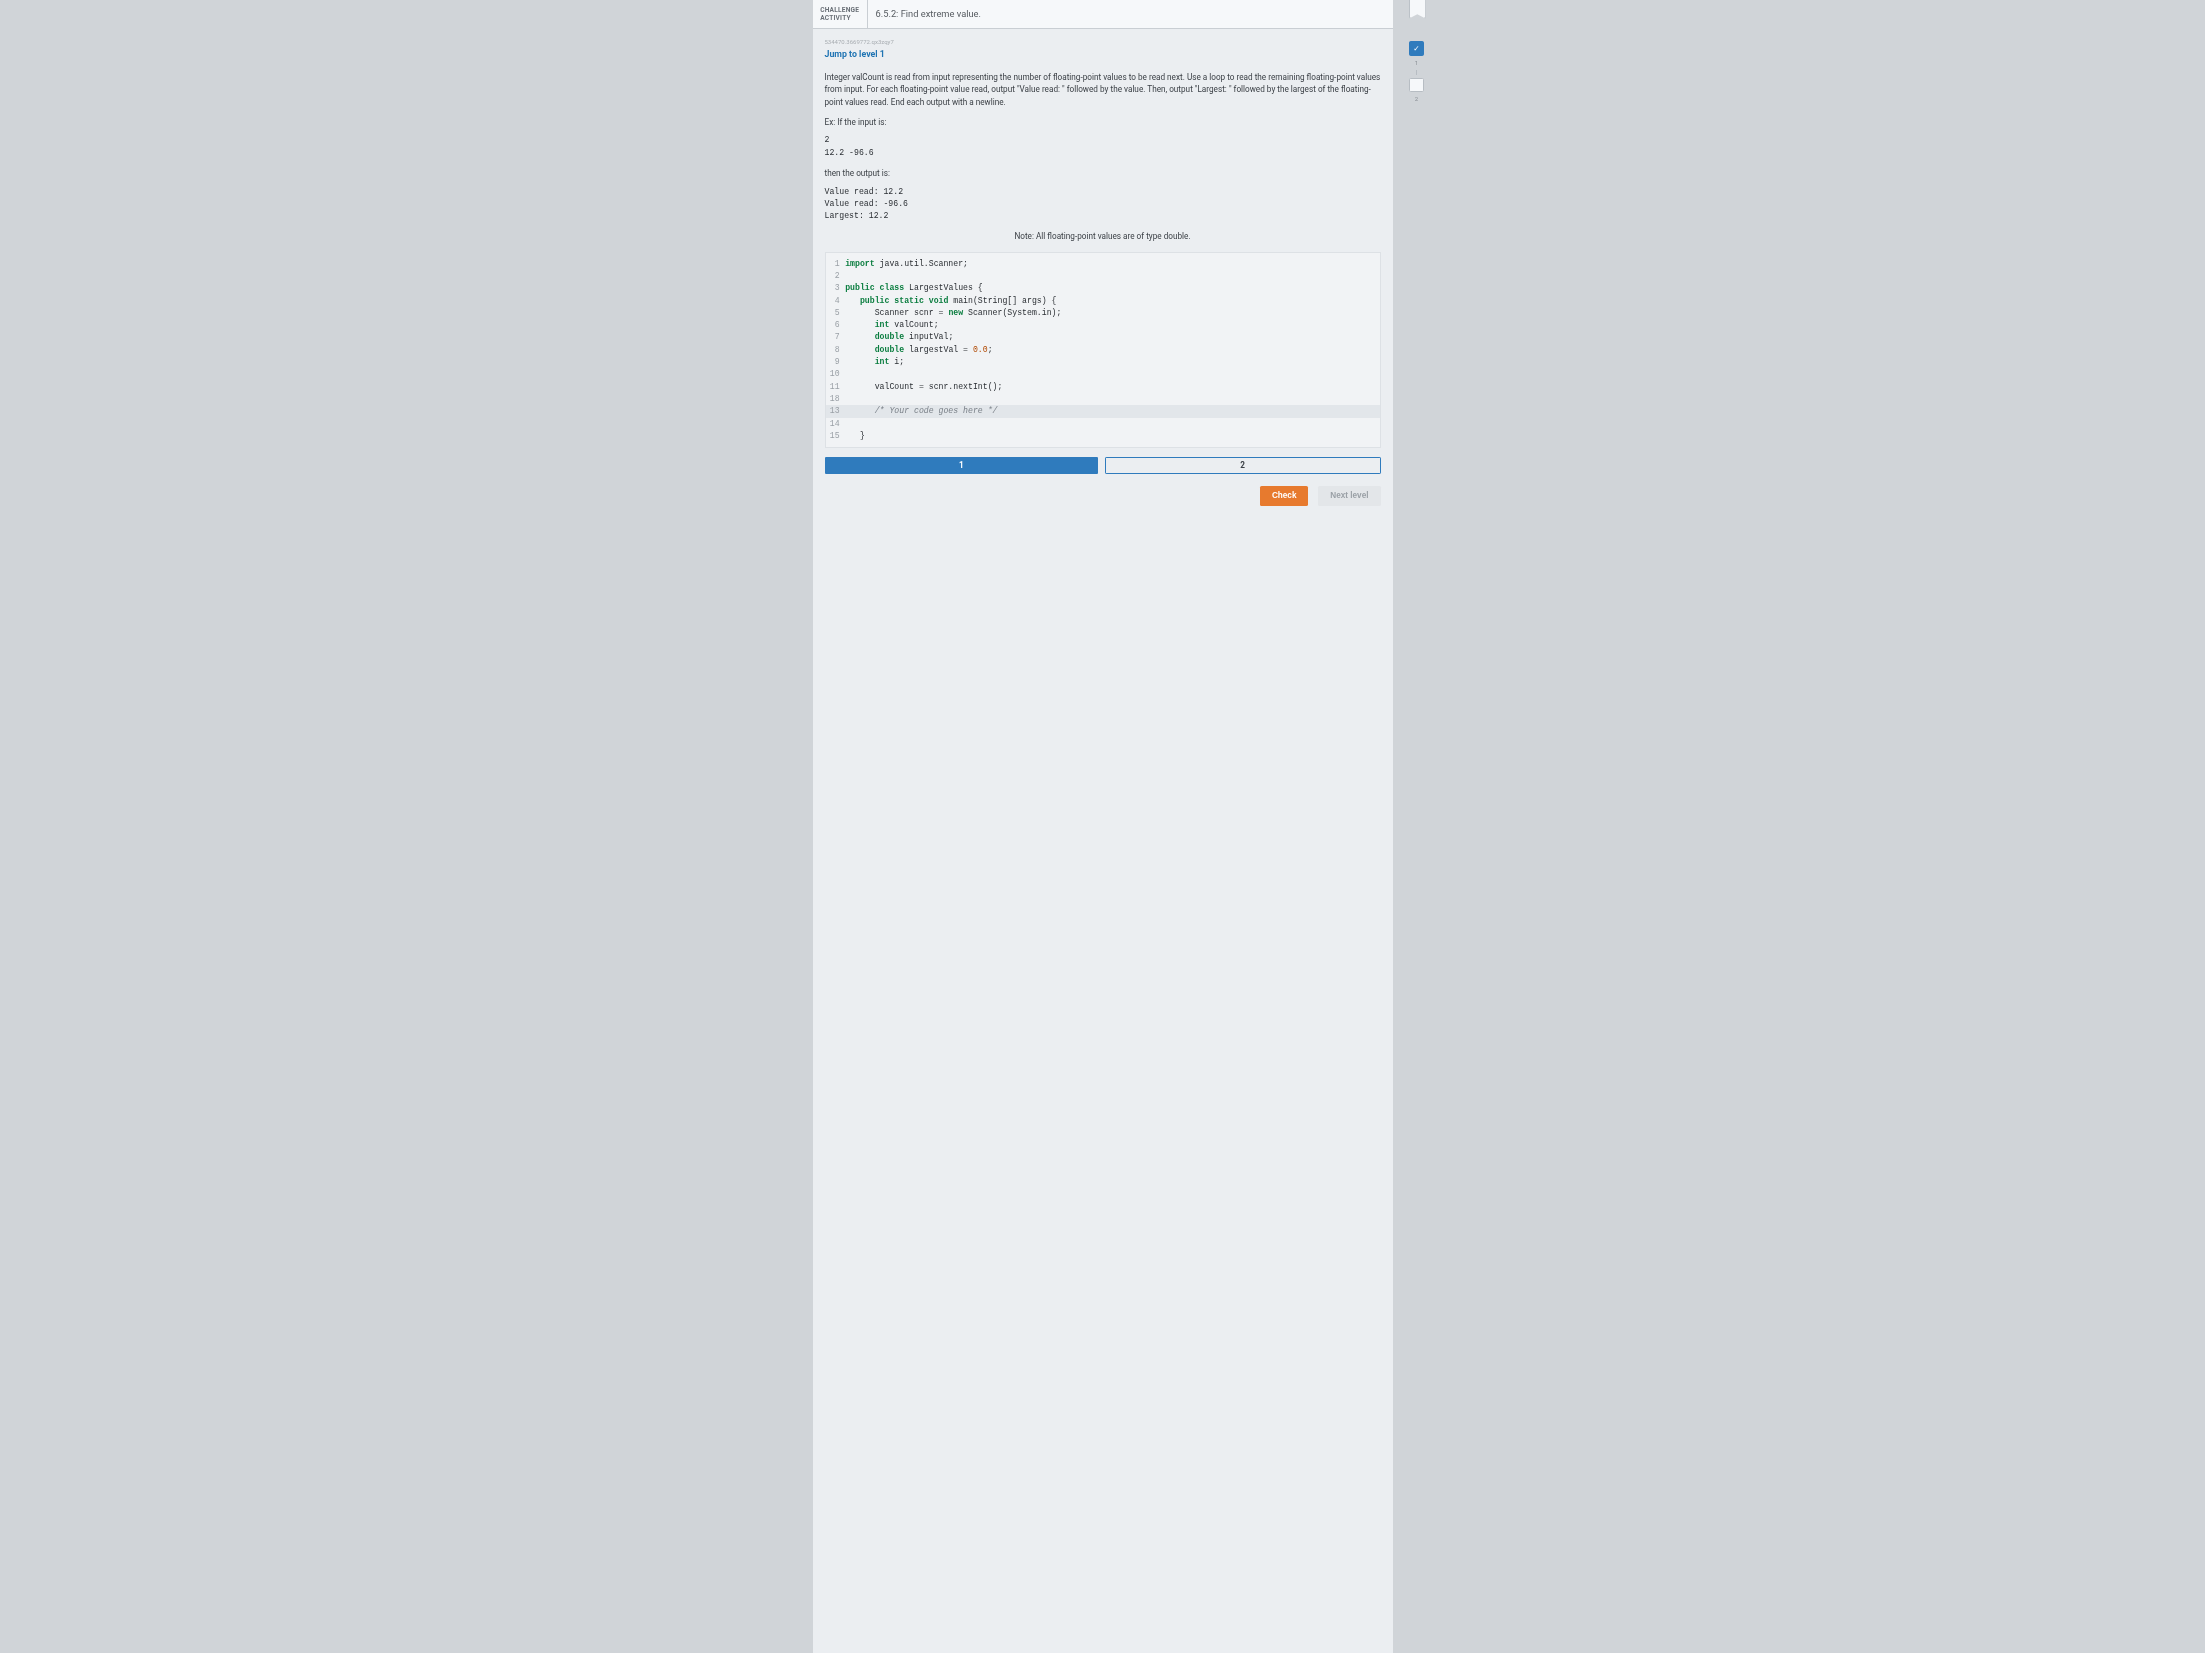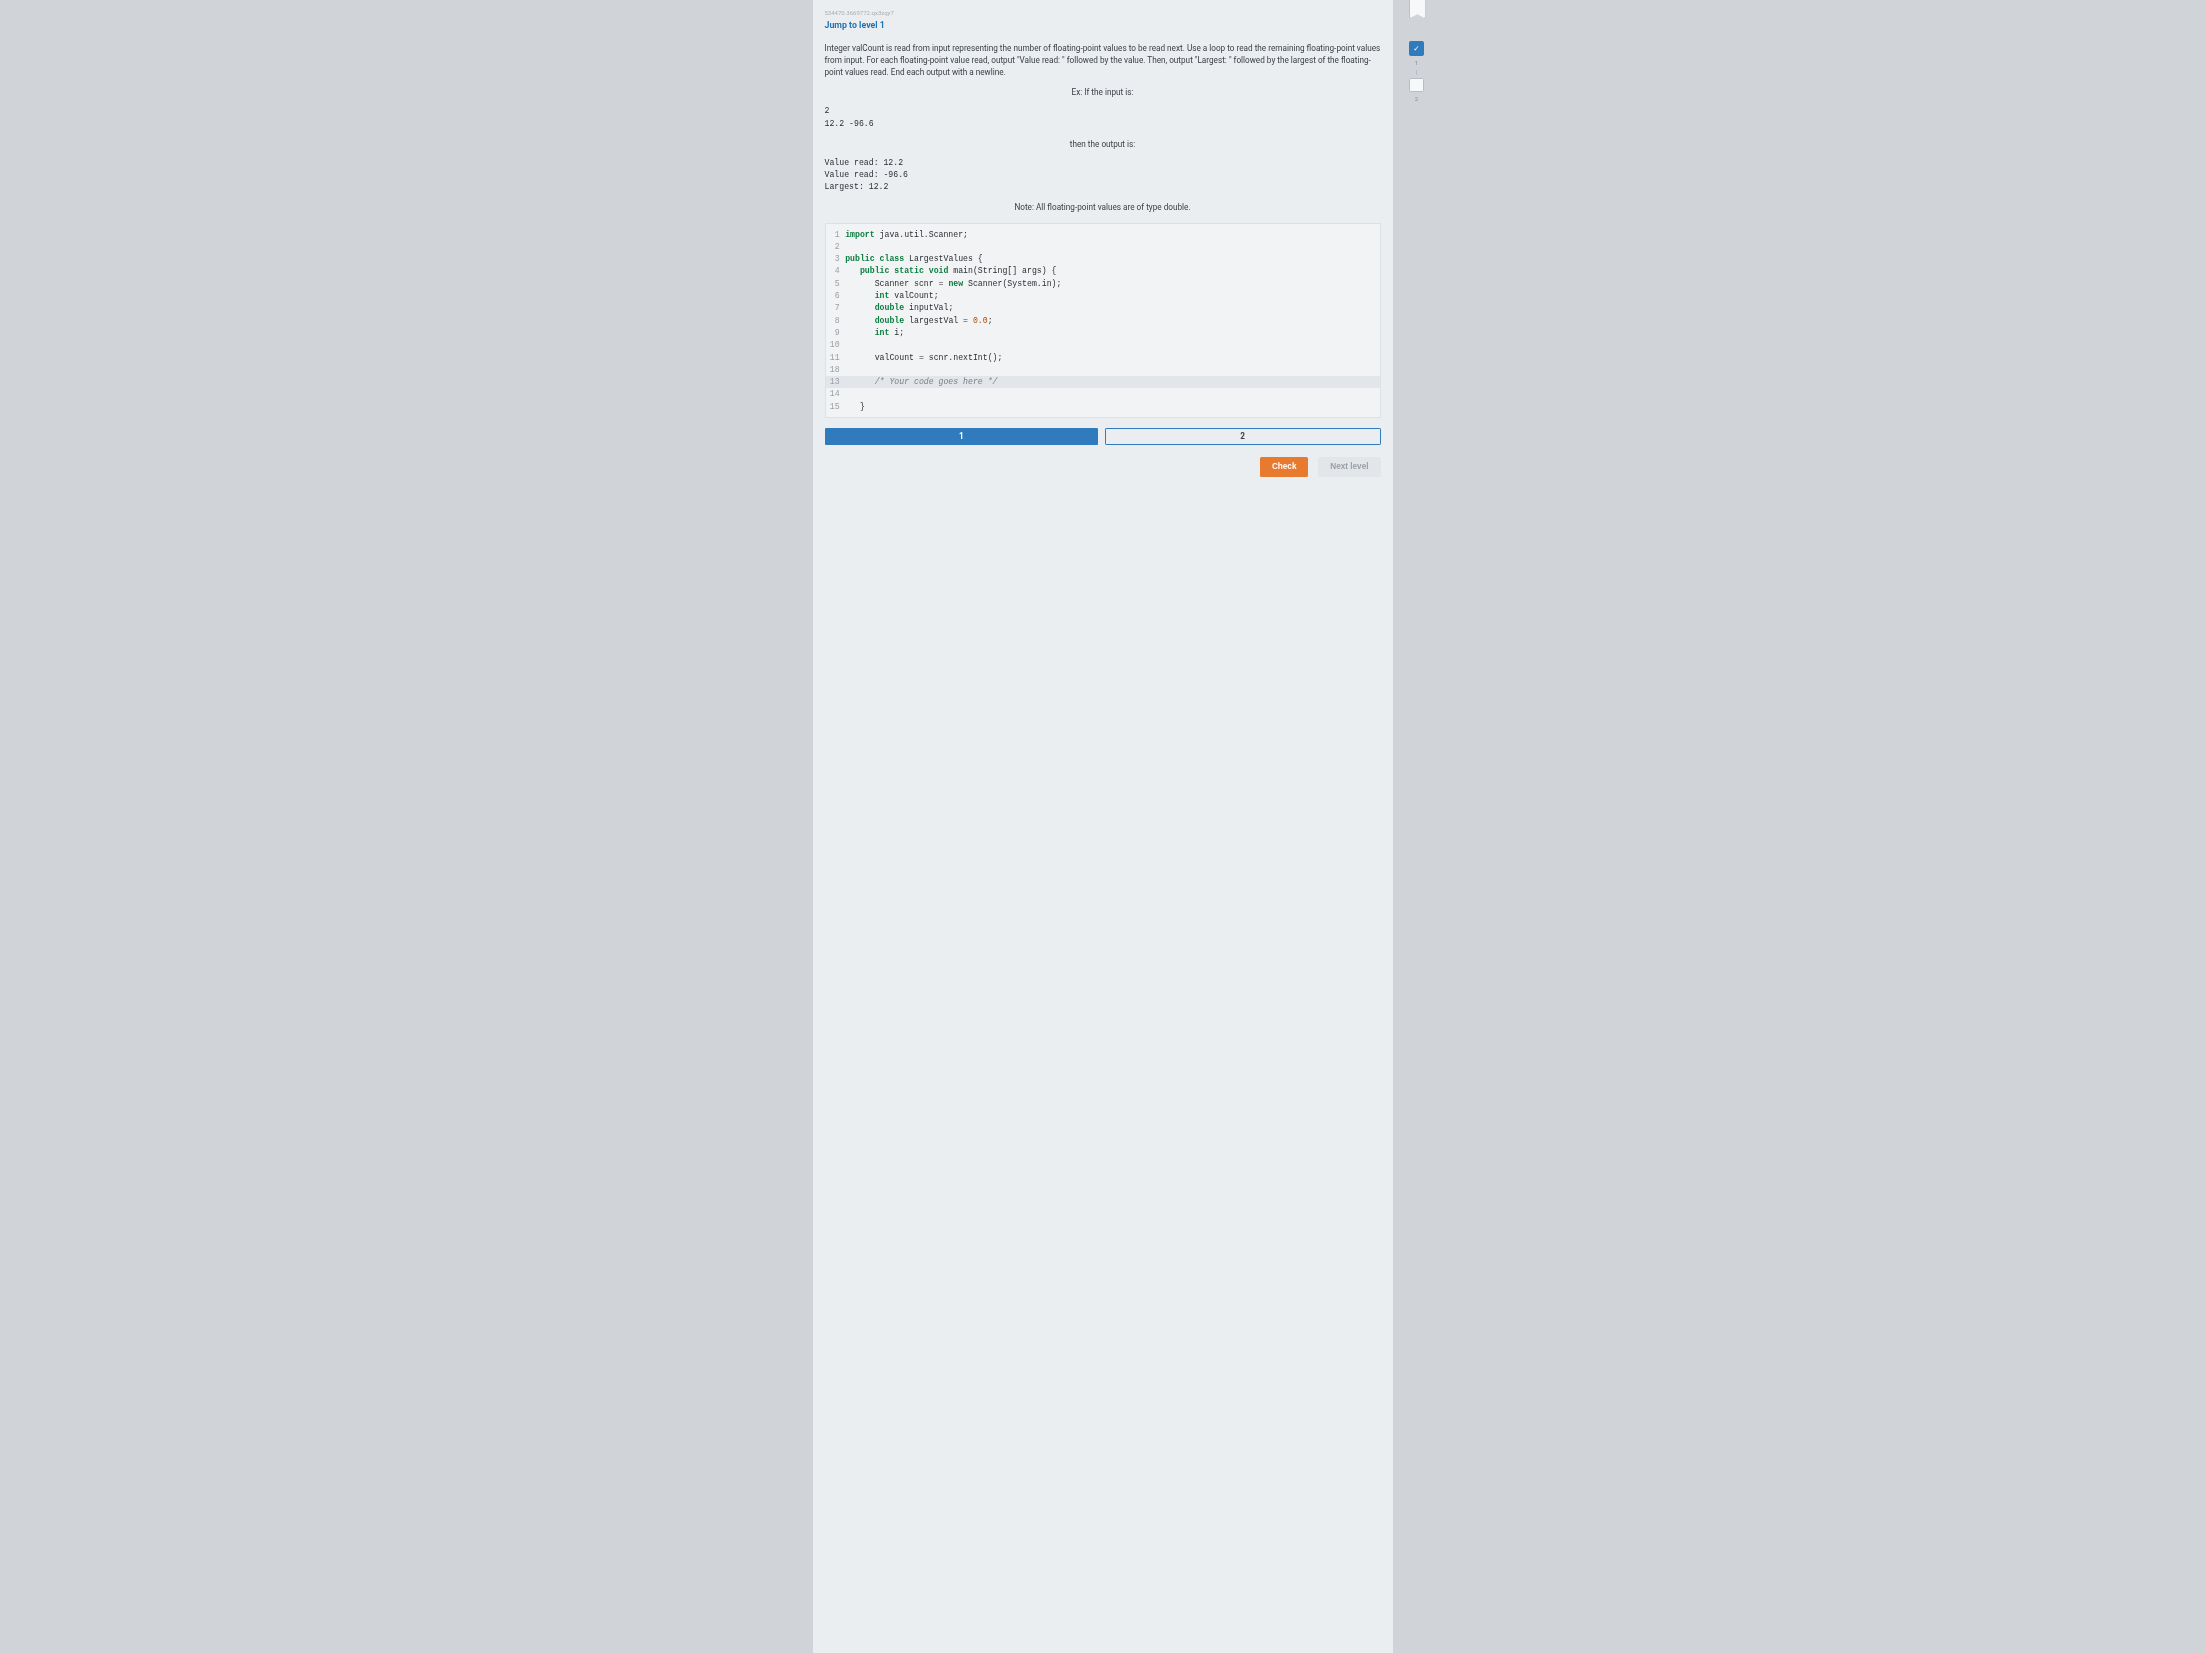--- a/index.html
+++ b/index.html
@@ -59,21 +59,20 @@
   }
   .instructions {
     color: #3b4046;
     font-size: 8.2px;
     margin-bottom: 7.7px;
   }
   .ex-label {
     color: #3b4046;
     font-size: 8.2px;
     margin-bottom: 6.6px;
-    text-align: center;
   }
   .mono {
     font-family: "Menlo", "Consolas", "Courier New", monospace;
     font-size: 8.2px;
     white-space: pre;
     color: #2a2e33;
     margin-bottom: 7.7px;
   }
   .note {
     color: #3b4046;
@@ -223,20 +222,25 @@
     <div style="height:24px;"></div>
     <div class="marker-box done">
       <span>✓</span>
     </div>
     <div class="marker-num">1</div>
     <div class="marker-dash"></div>
     <div class="marker-box"></div>
     <div class="marker-num">2</div>
   </div>
 
+  <div class="header">
+    <div class="header-label" style="white-space:pre-line;">CHALLENGE
+ACTIVITY</div>
+    <div class="header-title">6.5.2: Find extreme value.</div>
+  </div>
 
   <div class="content">
     <div class="refid">534470.3669772.qx3zqy7</div>
     <div class="jump">Jump to level 1</div>
 
     <p class="instructions">Integer valCount is read from input representing the number of floating-point values to be read next. Use a loop to read the remaining floating-point values from input. For each floating-point value read, output "Value read: " followed by the value. Then, output "Largest: " followed by the largest of the floating-point values read. End each output with a newline.</p>
 
     <p class="ex-label">Ex: If the input is:</p>
     <div class="mono">2
 12.2 -96.6</div>

